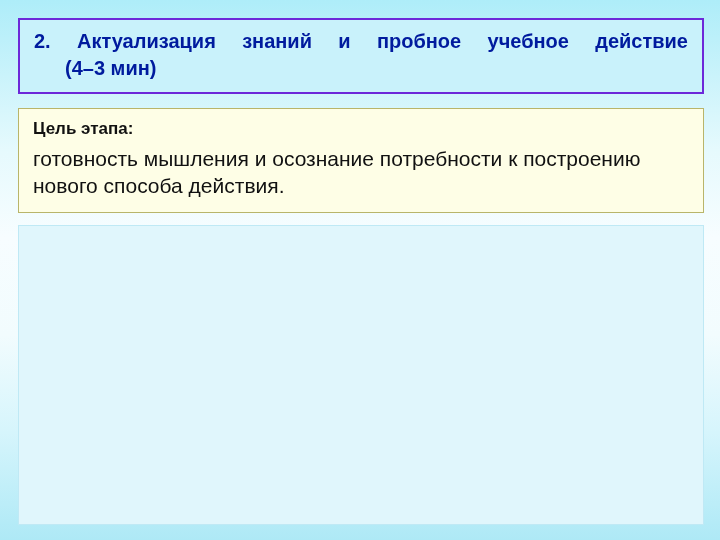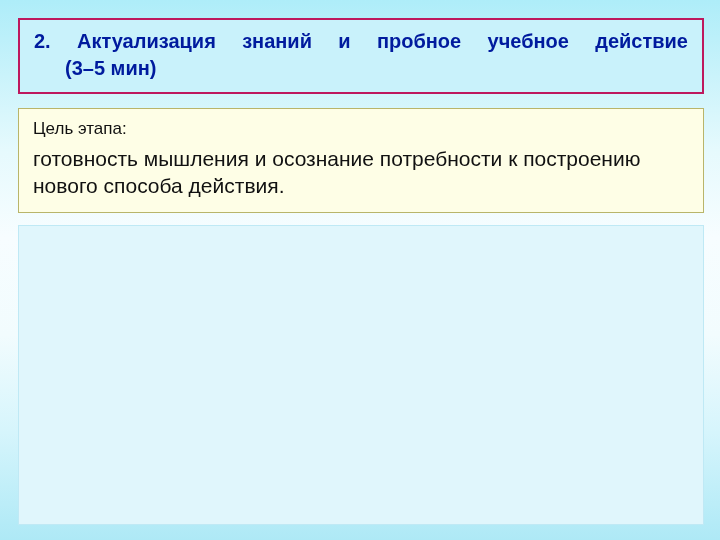--- a/index.html
+++ b/index.html
@@ -10,21 +10,21 @@
       #aeedf9 0%,
       #caf3fb 14%,
       #e6fafd 28%,
       #f7fdff 44%,
       #f2fcfe 62%,
       #d6f5fc 80%,
       #aee9f6 100%);
     padding: 18px 16px 18px 18px;
   }
   .title-box {
-    border: 2px solid #be185d;
+    border: 2px solid #6d28d9;
     background: #c9f2fb;
     padding: 8px 14px 10px 14px;
     margin-bottom: 14px;
   }
   .title-text {
     color: #001b9e;
     font-weight: bold;
     font-size: 20px;
     line-height: 1.35;
     text-align: justify;
@@ -37,42 +37,42 @@
     line-height: 1.35;
     padding-left: 31px;
   }
   .goal-box {
     border: 1px solid #b9b56a;
     background: #fefee6;
     padding: 10px 14px 12px 14px;
     margin-bottom: 12px;
   }
   .goal-label {
-    font-weight: normal;
+    font-weight: bold;
     font-size: 17px;
     color: #111;
     margin-bottom: 6px;
   }
   .goal-body {
     font-size: 21px;
     color: #111;
     line-height: 1.3;
   }
   .content-box {
     border: 1px solid #bfe9f5;
     background: #e0f6fc;
     height: 300px;
   }
 </style>
 </head>
 <body>
 
 <div class="title-box">
   <div class="title-text">2. Актуализация знаний и пробное учебное действие</div>
-  <div class="title-line2">(3–5 мин)</div>
+  <div class="title-line2">(4–3 мин)</div>
 </div>
 
 <div class="goal-box">
   <div class="goal-label">Цель этапа:</div>
   <div class="goal-body">готовность мышления и осознание потребности к построению нового способа действия.</div>
 </div>
 
 <div class="content-box"></div>
 
 </body></html>

